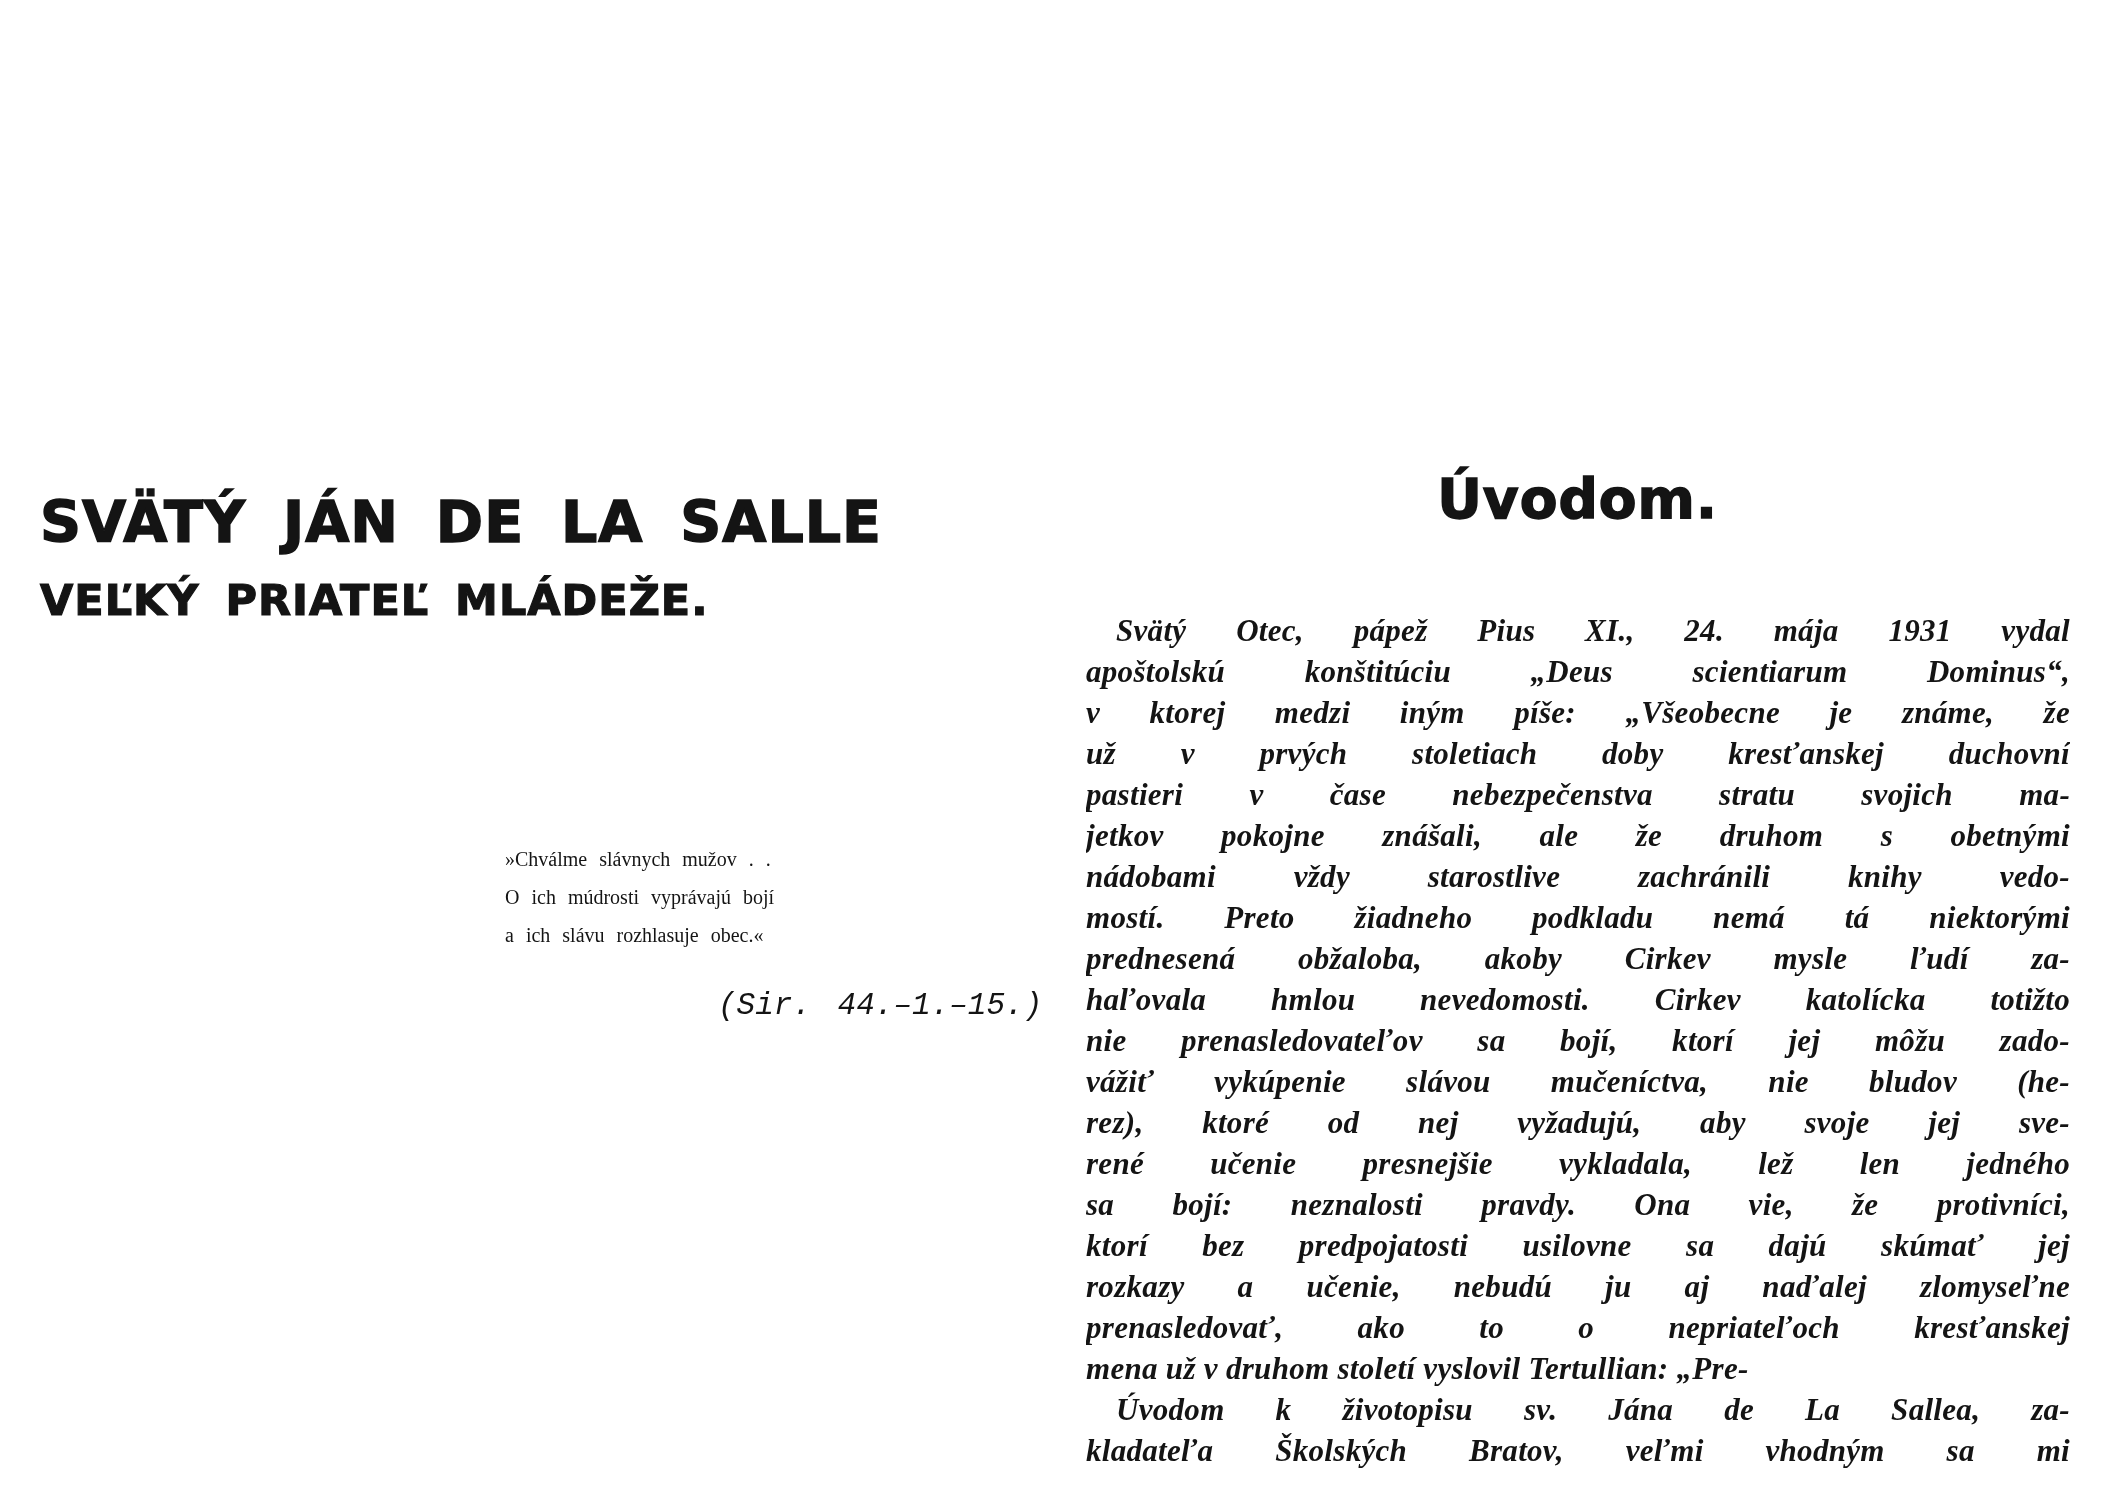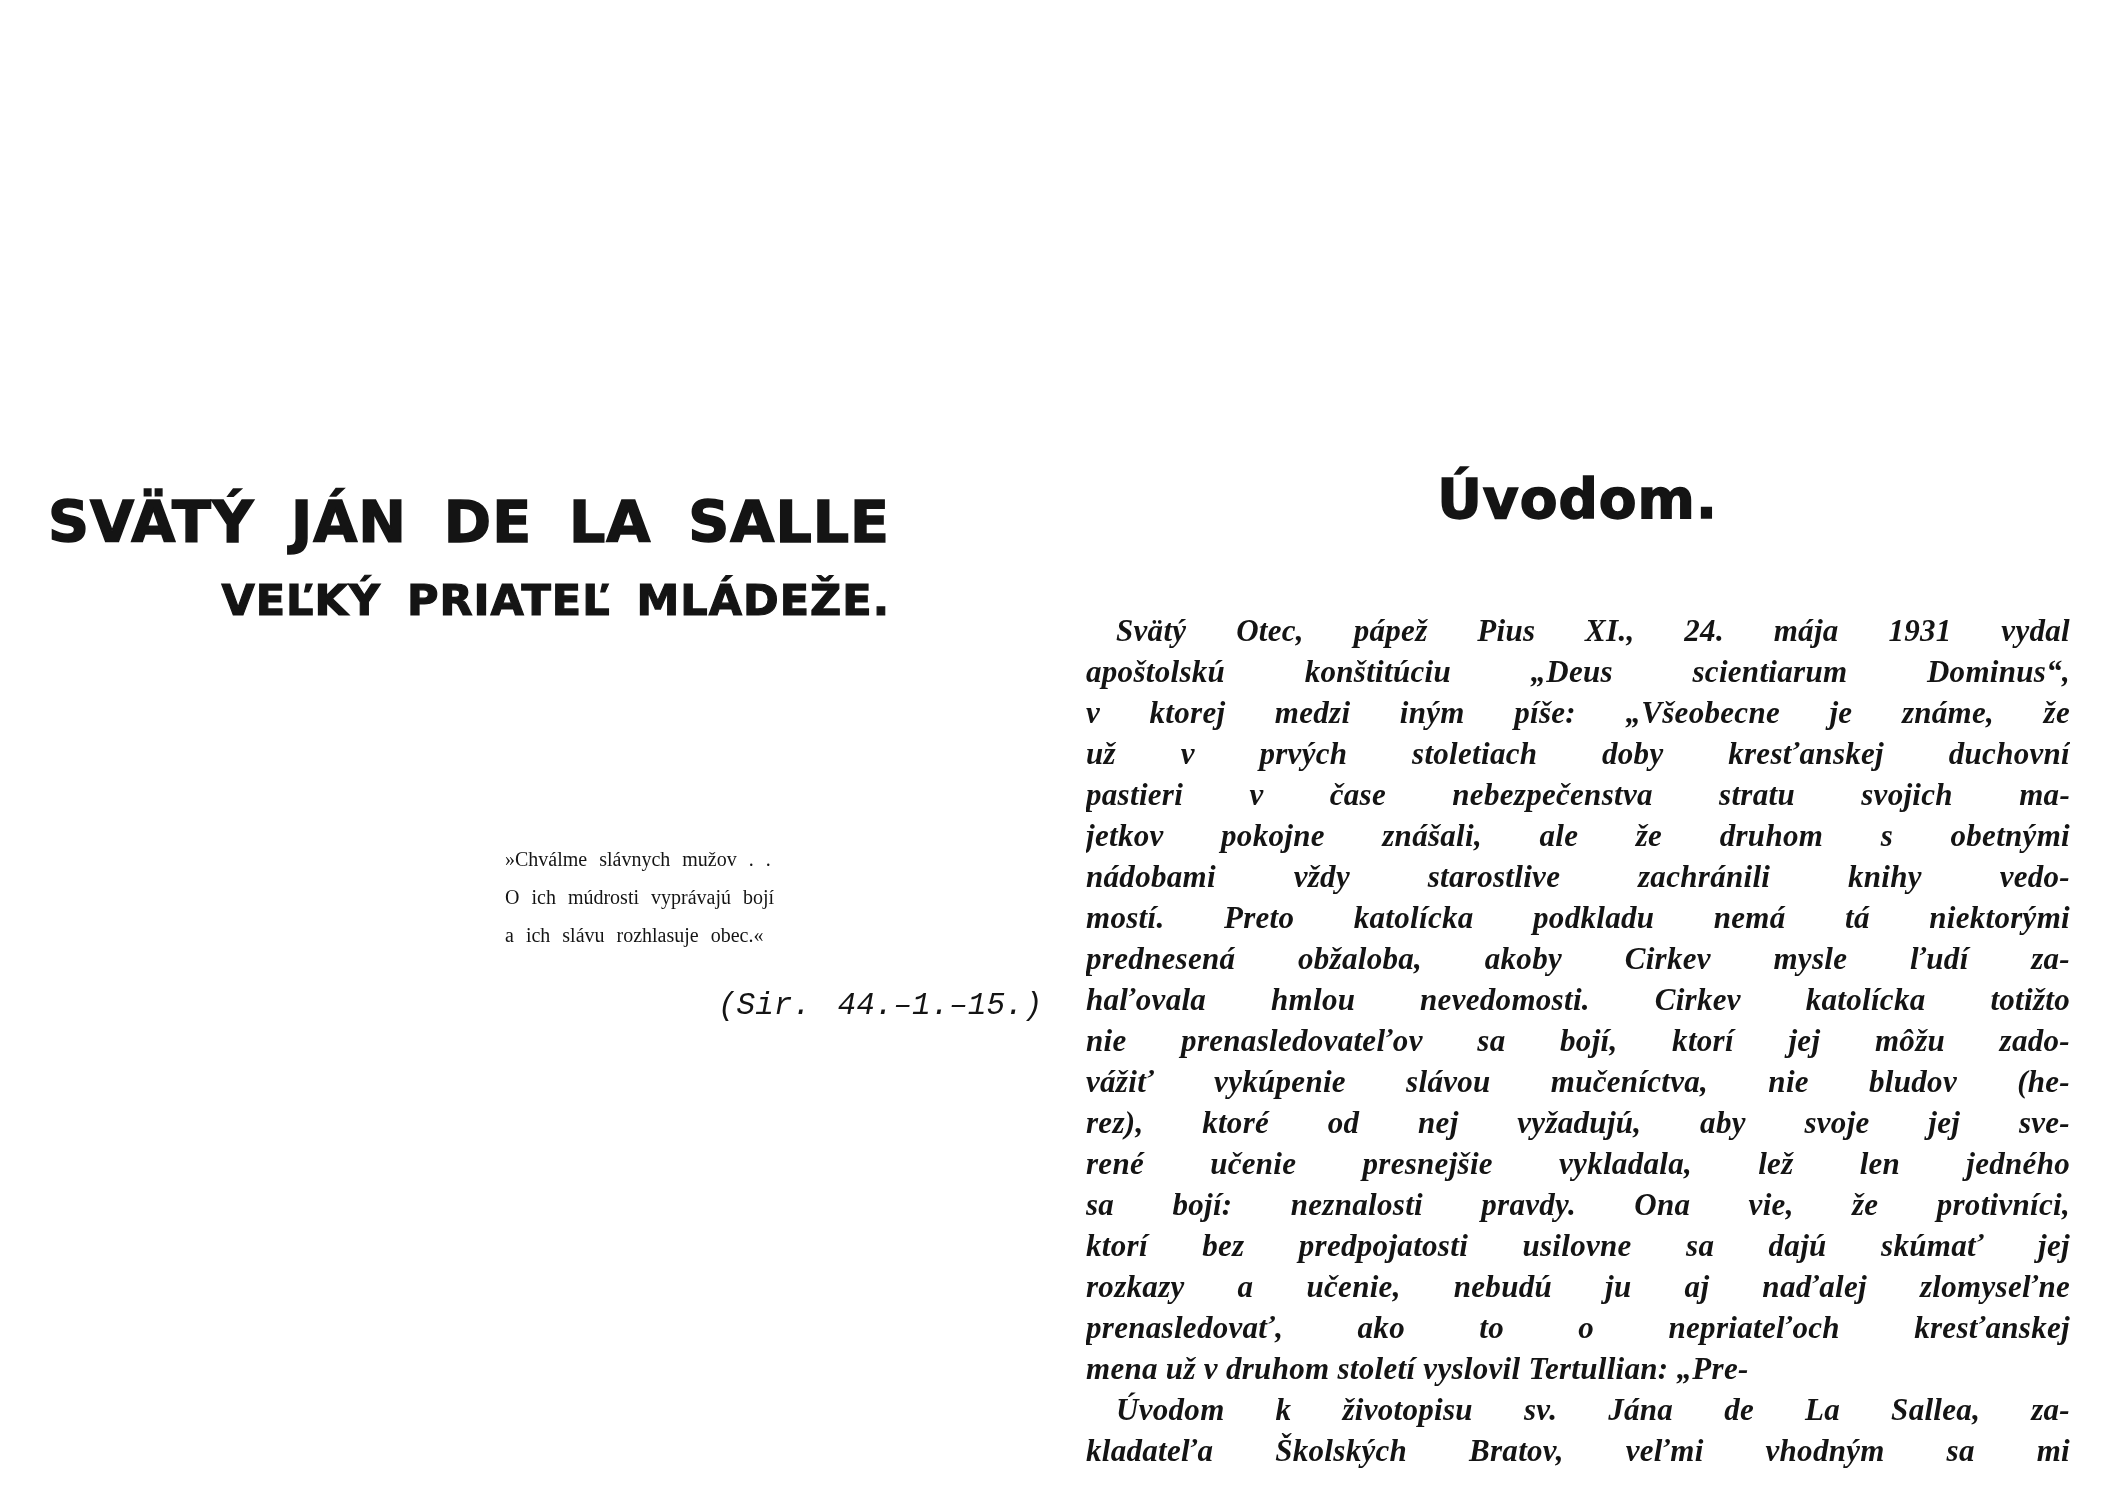--- a/index.html
+++ b/index.html
@@ -16,21 +16,21 @@
     color: var(--ink);
     overflow: hidden;
   }
 
   
   .left-title-block {
     position: absolute;
     left: 40px;
     top: 490px;
     width: 850px;
-    text-align: right;
+    text-align: left;
     white-space: nowrap;
   }
   .book-title {
     font-family: "DejaVu Sans", sans-serif;
     font-weight: 900;
     font-size: 57px;
     line-height: 64px;
     letter-spacing: 1px;
     word-spacing: 16px;
     -webkit-text-stroke: 1.5px var(--ink);
@@ -126,21 +126,21 @@
 
     <div class="body-column">
       <div class="para no-justify-last">
           <div class="tline">Svätý Otec, pápež Pius XI., 24. mája 1931 vydal</div>
           <div class="tline">apoštolskú konštitúciu „Deus scientiarum Dominus“,</div>
           <div class="tline">v ktorej medzi iným píše: „Všeobecne je známe, že</div>
           <div class="tline">už v prvých stoletiach doby kresťanskej duchovní</div>
           <div class="tline">pastieri v čase nebezpečenstva stratu svojich ma-</div>
           <div class="tline">jetkov pokojne znášali, ale že druhom s obetnými</div>
           <div class="tline">nádobami vždy starostlive zachránili knihy vedo-</div>
-          <div class="tline">mostí. Preto katolícka podkladu nemá tá niektorými</div>
+          <div class="tline">mostí. Preto žiadneho podkladu nemá tá niektorými</div>
           <div class="tline">prednesená obžaloba, akoby Cirkev mysle ľudí za-</div>
           <div class="tline">haľovala hmlou nevedomosti. Cirkev katolícka totižto</div>
           <div class="tline">nie prenasledovateľov sa bojí, ktorí jej môžu zado-</div>
           <div class="tline">vážiť vykúpenie slávou mučeníctva, nie bludov (he-</div>
           <div class="tline">rez), ktoré od nej vyžadujú, aby svoje jej sve-</div>
           <div class="tline">rené učenie presnejšie vykladala, lež len jedného</div>
           <div class="tline">sa bojí: neznalosti pravdy. Ona vie, že protivníci,</div>
           <div class="tline">ktorí bez predpojatosti usilovne sa dajú skúmať jej</div>
           <div class="tline">rozkazy a učenie, nebudú ju aj naďalej zlomyseľne</div>
           <div class="tline">prenasledovať, ako to o nepriateľoch kresťanskej</div>

